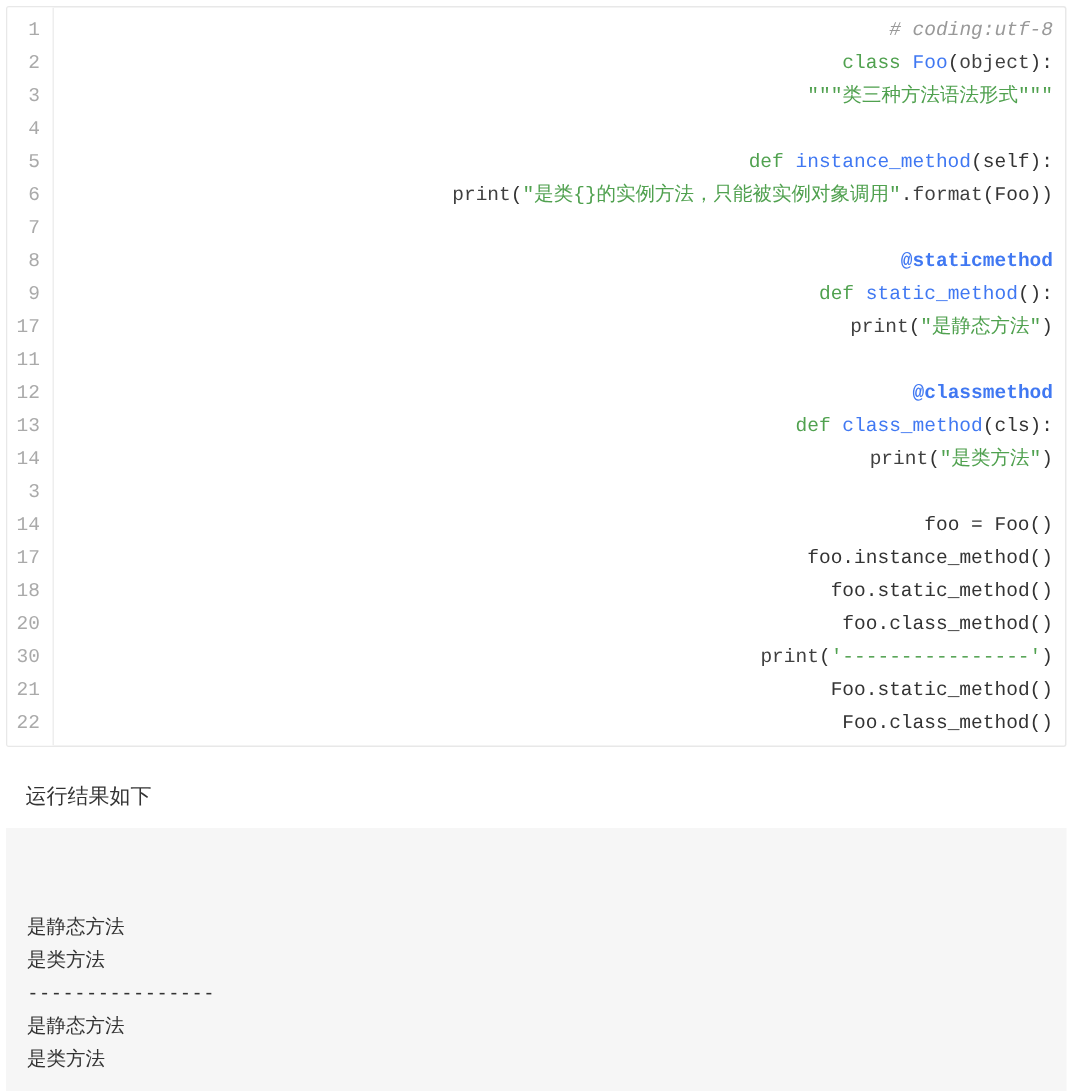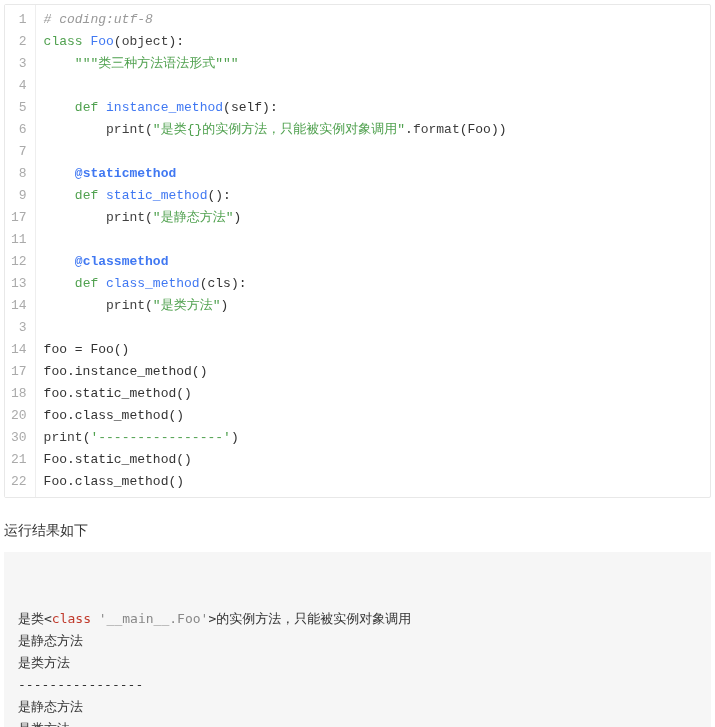--- a/index.html
+++ b/index.html
@@ -26,37 +26,38 @@
     border-right: 1px solid #eee;
   }
   .gutter div {
     height: 22px;
     line-height: 22px;
   }
   .code {
     padding: 4px 8px;
     white-space: pre;
     flex: 1;
+    text-align: right;
   }
   .code .line {
     height: 22px;
     line-height: 22px;
   }
   .cm { color: #999; font-style: italic; }                   
   .kgreen { color: #50a14f; }                  
   .fn { color: #4078f2; }                      
   .st { color: #50a14f; }                      
   .bi { color: #404040; }                      
   .dec { color: #4078f2; font-weight: bold; }
 
   .section-label {
     font-family: "Microsoft YaHei", sans-serif;
     font-size: 14px;
     color: #333;
-    margin: 24px 4px 12px 4px;
+    margin: 24px 4px 12px 17px;
   }
 
   .output-block {
     background: #f6f6f6;
     margin: 4px;
     padding: 12px 14px;
     font-family: "Microsoft YaHei", Consolas, monospace;
     font-size: 13px;
     color: #333;
     line-height: 22px;
@@ -93,14 +94,14 @@
       <div>30</div>
       <div>21</div>
       <div>22</div>
     </div>
   <div class="code" id="code"><div class="line"><span class="cm"># coding:utf-8</span></div><div class="line"><span class="kgreen">class</span><span> </span><span class="fn">Foo</span><span>(</span><span class="bi">object</span><span>):</span></div><div class="line"><span>    </span><span class="st">"""类三种方法语法形式"""</span></div><div class="line">&nbsp;</div><div class="line"><span>    </span><span class="kgreen">def</span><span> </span><span class="fn">instance_method</span><span>(</span><span>self</span><span>):</span></div><div class="line"><span>        </span><span class="bi">print</span><span>(</span><span class="st">"是类{}的实例方法，只能被实例对象调用"</span><span>.</span><span class="bi">format</span><span>(</span><span>Foo</span><span>))</span></div><div class="line">&nbsp;</div><div class="line"><span>    </span><span class="dec">@staticmethod</span></div><div class="line"><span>    </span><span class="kgreen">def</span><span> </span><span class="fn">static_method</span><span>():</span></div><div class="line"><span>        </span><span class="bi">print</span><span>(</span><span class="st">"是静态方法"</span><span>)</span></div><div class="line">&nbsp;</div><div class="line"><span>    </span><span class="dec">@classmethod</span></div><div class="line"><span>    </span><span class="kgreen">def</span><span> </span><span class="fn">class_method</span><span>(</span><span>cls</span><span>):</span></div><div class="line"><span>        </span><span class="bi">print</span><span>(</span><span class="st">"是类方法"</span><span>)</span></div><div class="line">&nbsp;</div><div class="line"><span>foo = Foo()</span></div><div class="line"><span>foo.instance_method()</span></div><div class="line"><span>foo.static_method()</span></div><div class="line"><span>foo.class_method()</span></div><div class="line"><span class="bi">print</span><span>(</span><span class="st">'----------------'</span><span>)</span></div><div class="line"><span>Foo.static_method()</span></div><div class="line"><span>Foo.class_method()</span></div></div>
 </div>
 
 <div class="section-label">运行结果如下</div>
 
 <div class="output-block" id="output">
-  <div><span>是类&lt;</span><span class="out-cls">class</span><span> </span><span class="out-str">'__main__.Foo'</span><span>&gt;的实例方法，只能被实例对象调用</span></div><div><span>是静态方法</span></div><div><span>是类方法</span></div><div><span>----------------</span></div><div><span>是静态方法</span></div><div><span>是类方法</span></div>
+  <div><span>是静态方法</span></div><div><span>是类方法</span></div><div><span>----------------</span></div><div><span>是静态方法</span></div><div><span>是类方法</span></div>
 </div>
 
 </body></html>

